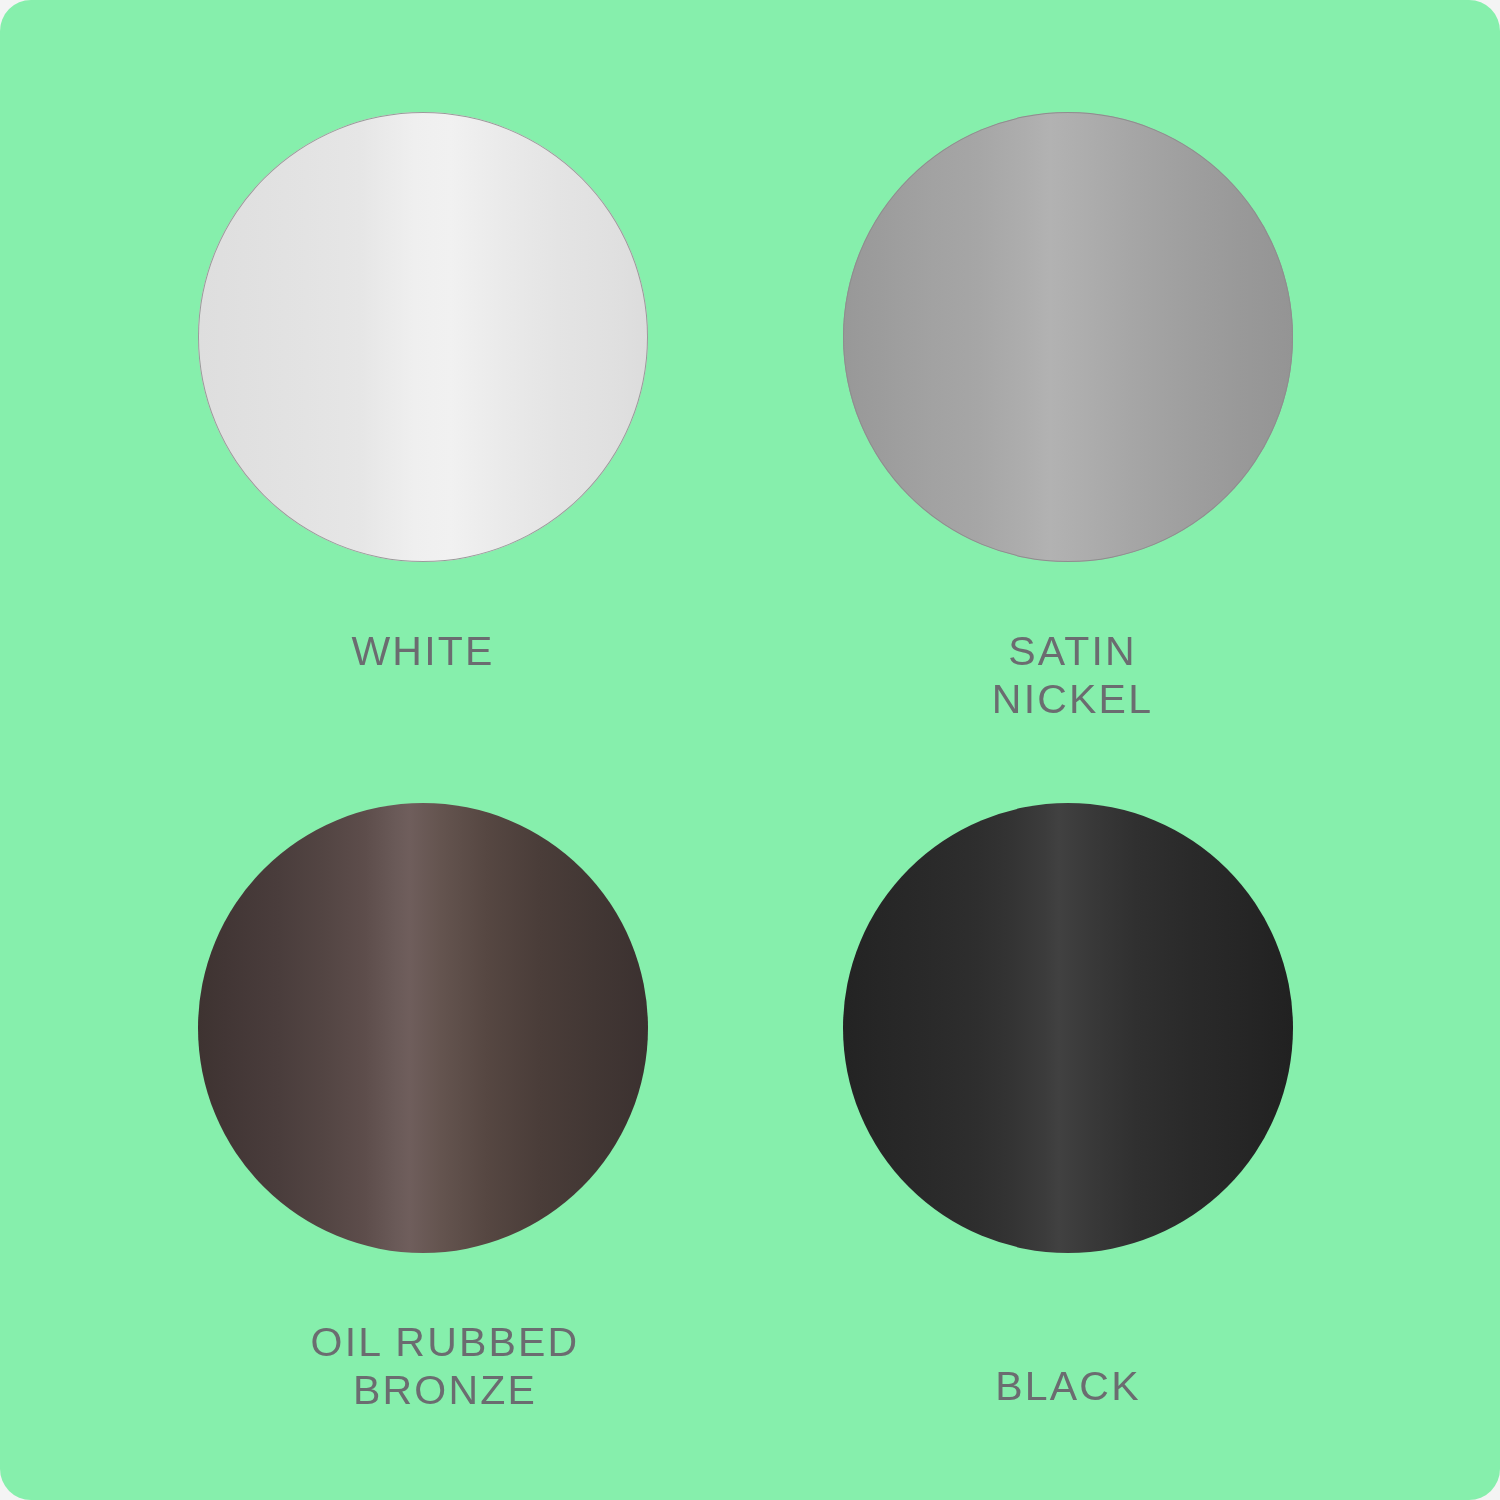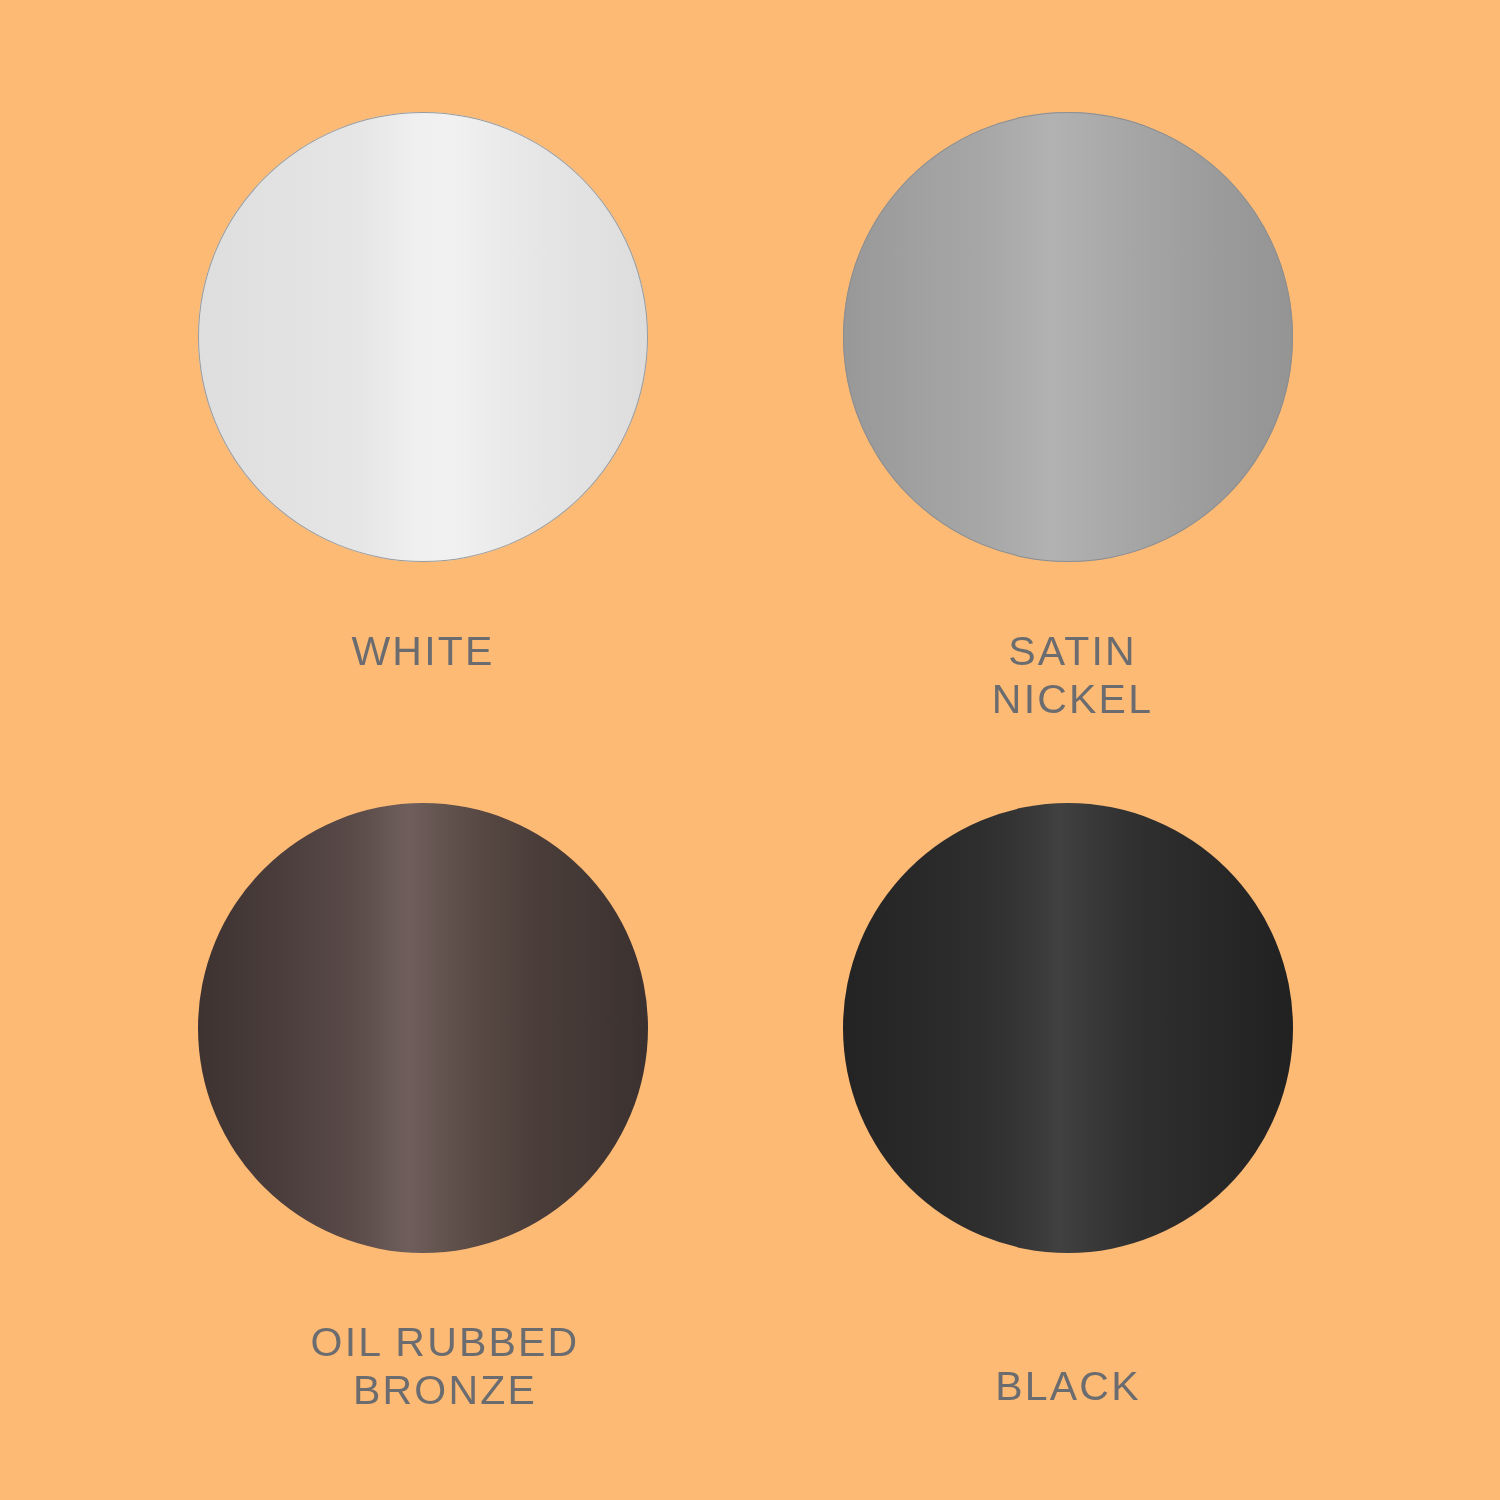--- a/index.html
+++ b/index.html
@@ -119,21 +119,21 @@
     letter-spacing: 2.2px;
     font-weight: 400;
     text-transform: uppercase;
     white-space: pre-line;
     font-family: "Liberation Sans", sans-serif;
   }
 </style>
 </head>
 <body style="background: rgb(244, 244, 244);">
 
-<div id="swatch-board" style="background: #fdba74;">
+<div id="swatch-board" style="background: #86efac; border-radius: 31px;">
 
   <div class="swatch-cell cell-pos-0">
     <div class="swatch-disc disc-white"></div>
     <div class="swatch-label" style="color: rgb(107, 108, 112);">WHITE</div>
   </div>
 
   <div class="swatch-cell cell-pos-1">
     <div class="swatch-disc disc-satin-nickel"></div>
     <div class="swatch-label" style="color: rgb(107, 108, 112); margin-left: 9px;">SATIN
 NICKEL</div>

